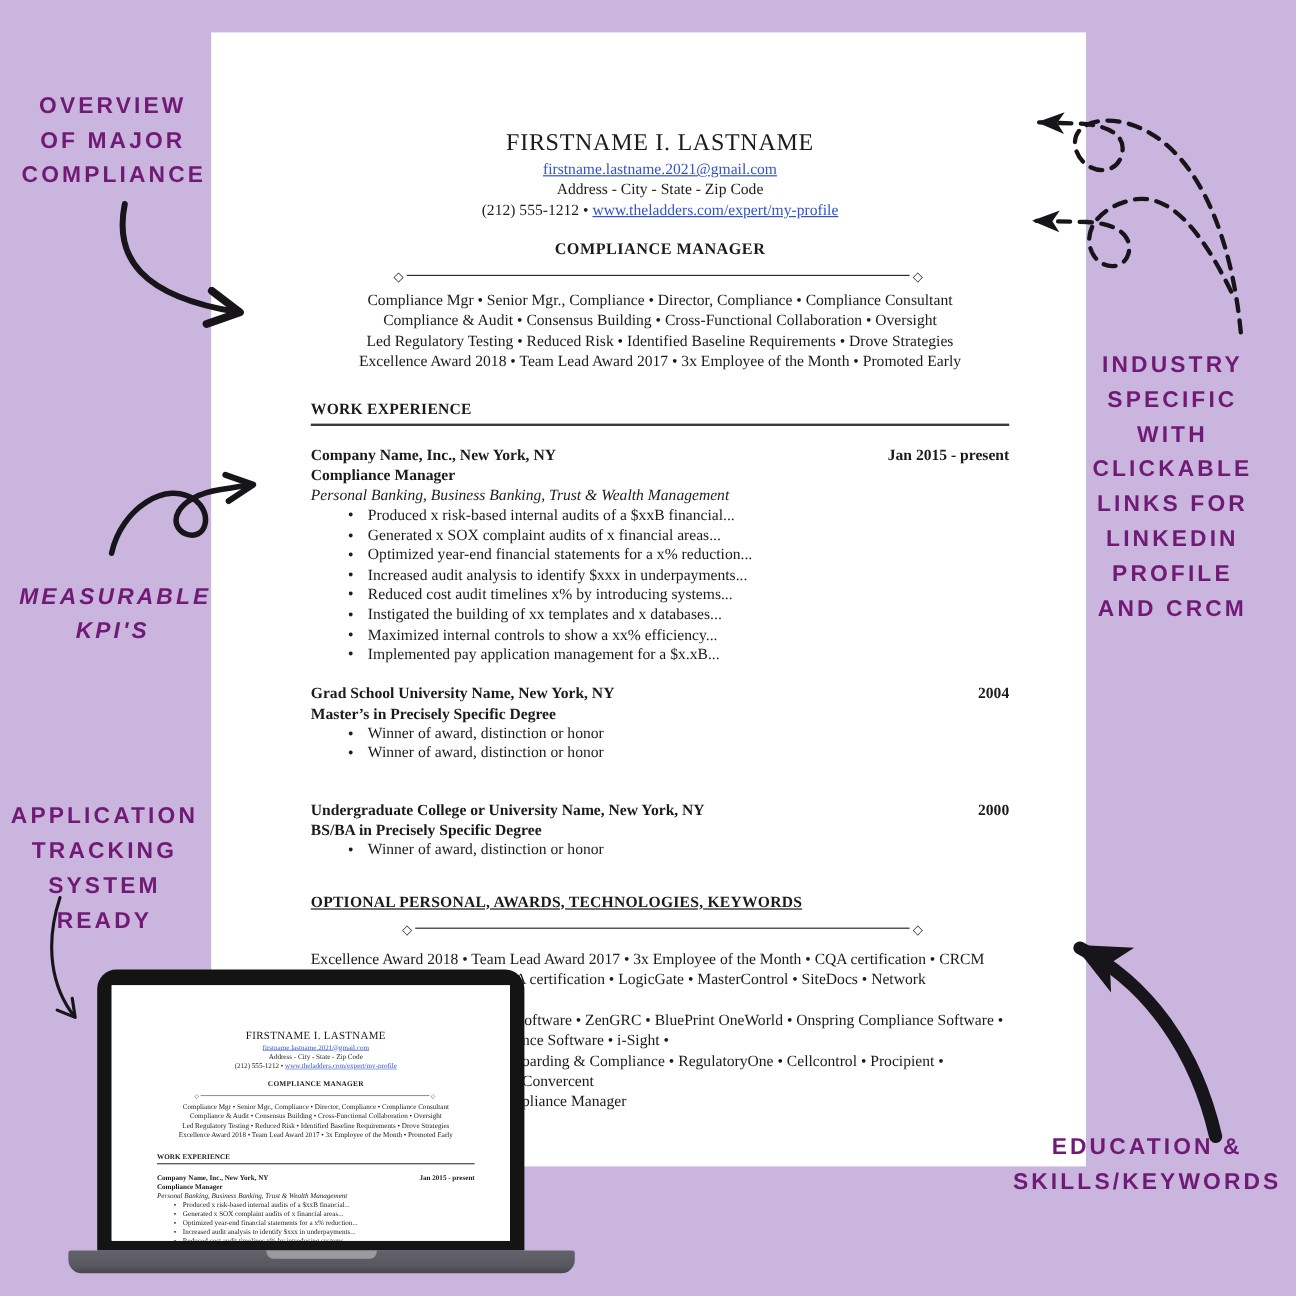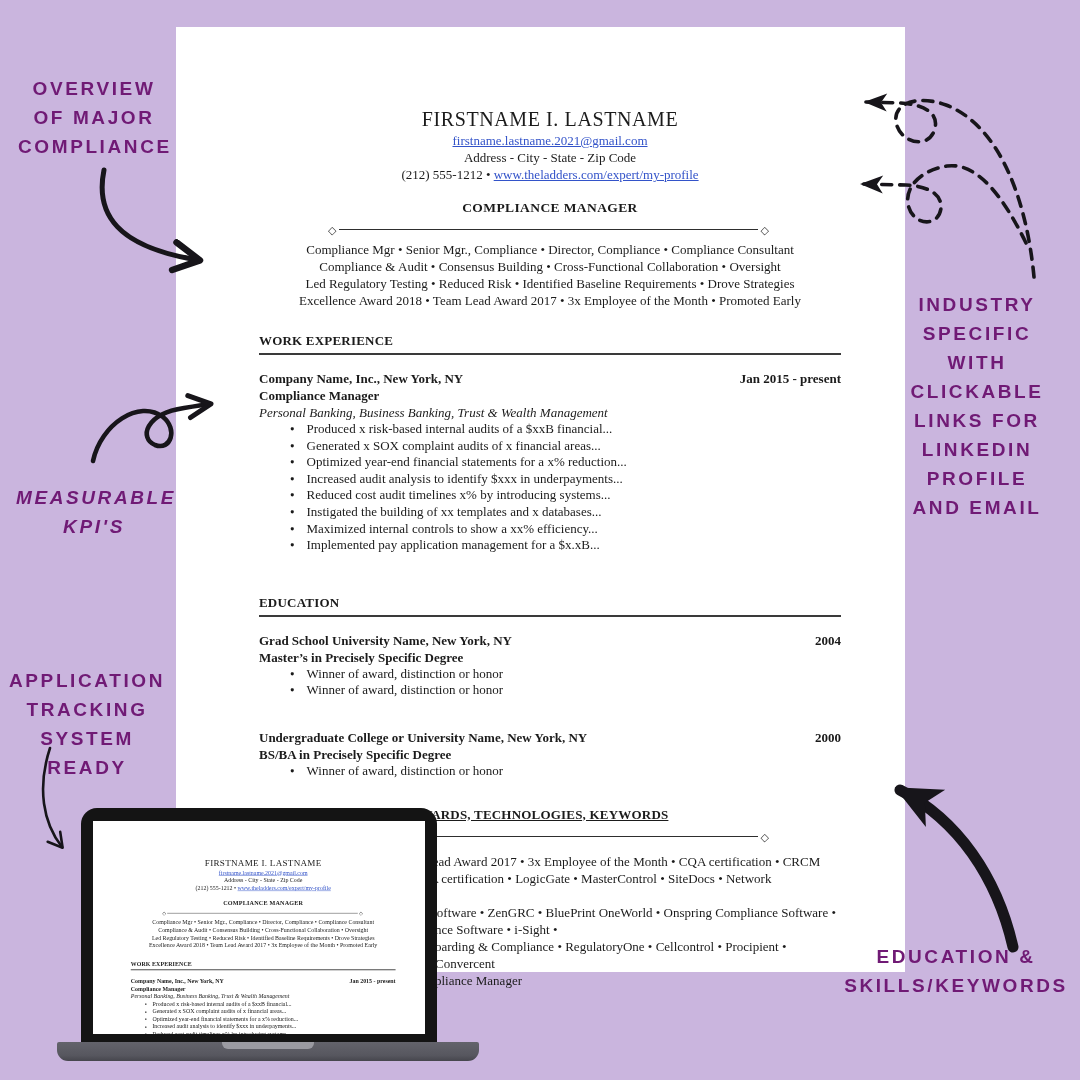--- a/index.html
+++ b/index.html
@@ -118,21 +118,20 @@
     <div class="bullet">Produced x risk-based internal audits of a $xxB financial...</div>
     <div class="bullet">Generated x SOX complaint audits of x financial areas...</div>
     <div class="bullet">Optimized year-end financial statements for a x% reduction...</div>
     <div class="bullet">Increased audit analysis to identify $xxx in underpayments...</div>
     <div class="bullet">Reduced cost audit timelines x% by introducing systems...</div>
     <div class="bullet">Instigated the building of xx templates and x databases...</div>
     <div class="bullet">Maximized internal controls to show a xx% efficiency...</div>
     <div class="bullet">Implemented pay application management for a $x.xB...</div>
   </div>
 
-  <div class="sec-head ruled edu-head">EDUCATION</div>
   <div class="row company-row">
     <span>Grad School University Name, New York, NY</span>
     <span>2004</span>
   </div>
   <div class="bold">Master’s in Precisely Specific Degree</div>
   <div class="bullet">Winner of award, distinction or honor</div>
   <div class="bullet">Winner of award, distinction or honor</div>
 
   <div class="row edu-block2">
     <span>Undergraduate College or University Name, New York, NY</span>
@@ -173,21 +172,21 @@
   <span>READY</span>
 </div>
 <div class="note note-industry">
   <span>INDUSTRY</span>
   <span>SPECIFIC</span>
   <span>WITH</span>
   <span>CLICKABLE</span>
   <span>LINKS FOR</span>
   <span>LINKEDIN</span>
   <span>PROFILE</span>
-  <span>AND EMAIL</span>
+  <span>AND CRCM</span>
 </div>
 <div class="note note-edu">
   <span>EDUCATION &amp;</span>
   <span>SKILLS/KEYWORDS</span>
 </div>
 
 <div class="laptop-screen">
   <div class="laptop-screen-inner">
       <div class="page mini">
   <div class="r-center r-name">FIRSTNAME I. LASTNAME</div>

